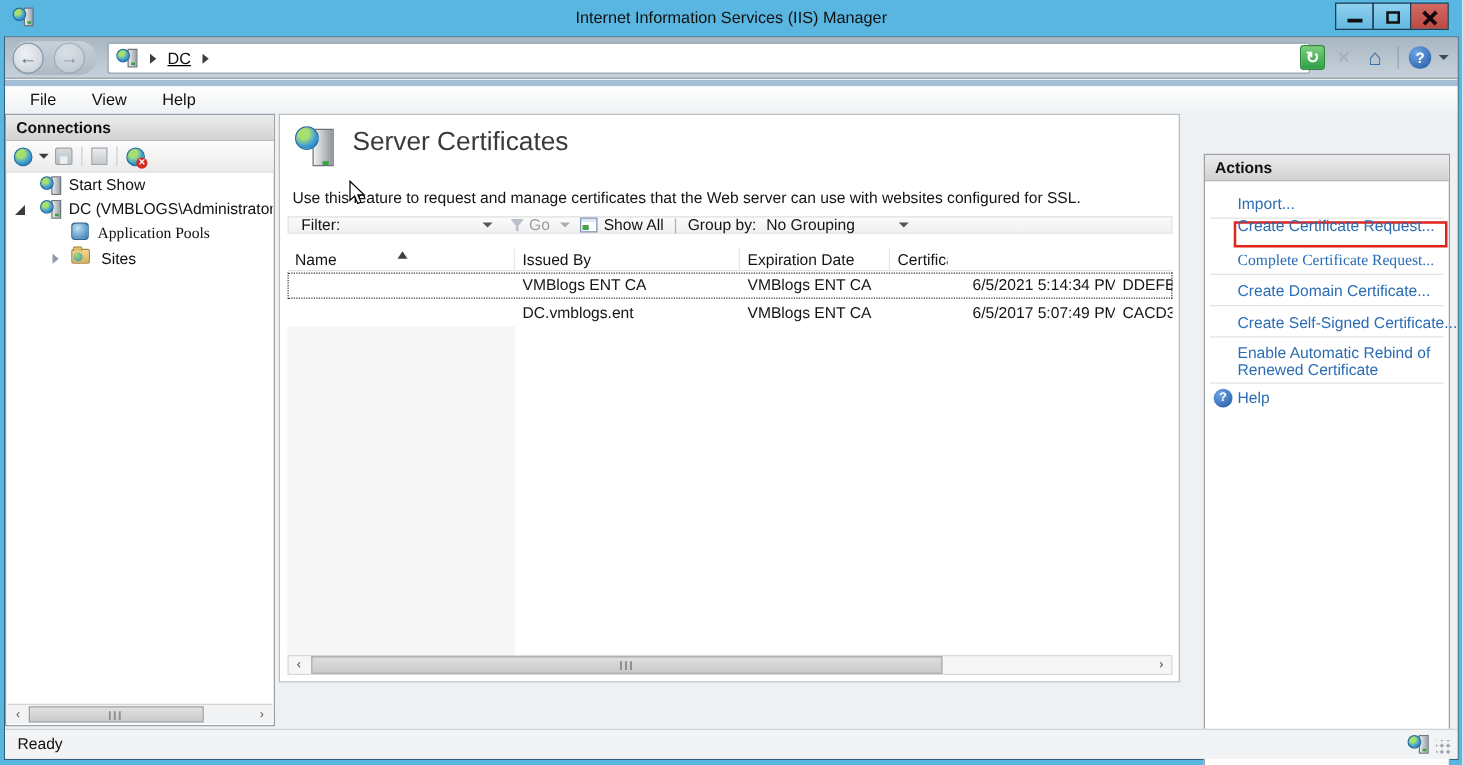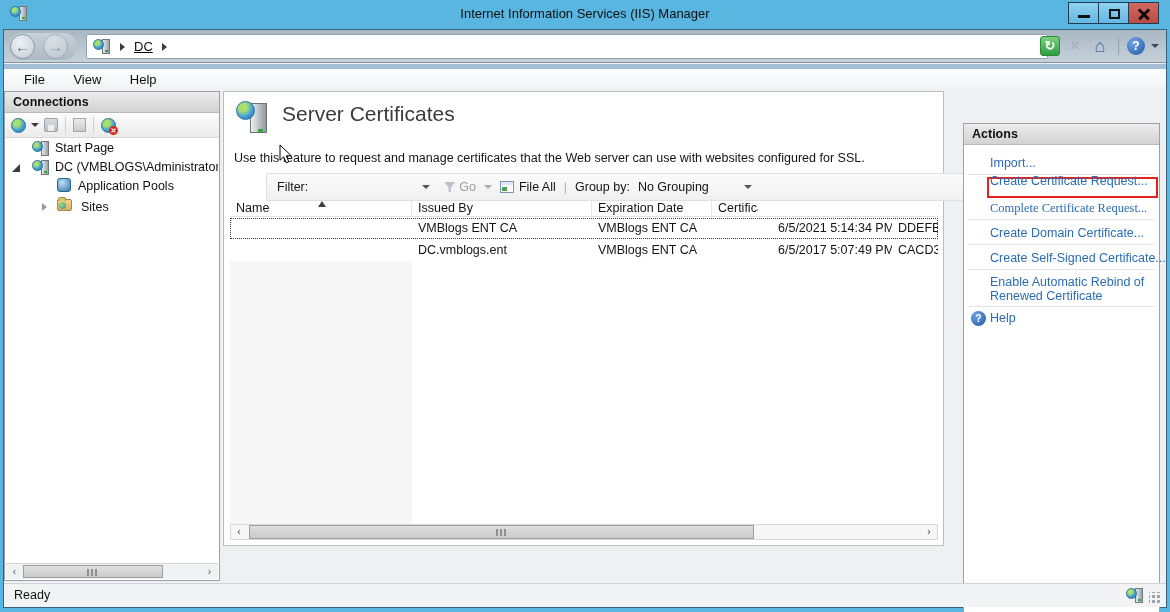--- a/index.html
+++ b/index.html
@@ -89,21 +89,21 @@
     background-image:linear-gradient(90deg,#8f8f8f 2px,transparent 2px); background-size:4px 7px; }
 
   
   .panel-center { left:219px; top:0; width:721px; height:455px; border:1px solid #b9bec3; }
   .feat-icon { position:absolute; left:12px; top:9px; width:34px; height:36px; }
   .feat-icon .tower { position:absolute; right:3px; top:2px; width:17px; height:30px; background:linear-gradient(90deg,#f0f2f3,#8f979e); border:1px solid #6b7379; }
   .feat-icon .dot { position:absolute; right:7px; bottom:5px; width:5px; height:3px; background:#35a33f; }
   .feat-icon .globe { position:absolute; left:0; top:0; width:19px; height:19px; border-radius:50%; background:radial-gradient(circle at 35% 30%,#a8e06f 25%,#3f9fd8 60%,#1f6aa5); border:1px solid #2a6e9e; }
   .feat-title { position:absolute; left:58px; top:10px; font-size:21px; color:#3a3a3a; }
   .feat-desc { position:absolute; left:10px; top:59px; font-size:12.5px; color:#141414; }
-  .filterbar { position:absolute; left:6px; top:81px; width:708px; height:28px; background:linear-gradient(#fbfbfb,#f0f0f0); border:1px solid #e0e0e0; display:flex; align-items:center; font-size:12.5px; color:#141414;margin-left:36px; }
+  .filterbar { position:absolute; left:6px; top:81px; width:708px; height:14px; background:linear-gradient(#fbfbfb,#f0f0f0); border:1px solid #e0e0e0; display:flex; align-items:center; font-size:12.5px; color:#141414; }
   .fb-caret { width:0; height:0; border-top:4px solid #555; border-left:4px solid transparent; border-right:4px solid transparent; margin:0 6px; }
   .fb-funnel { width:11px; height:10px; background:#b9c2cb; clip-path:polygon(0 0,100% 0,60% 55%,60% 100%,40% 100%,40% 55%); margin:0 4px 0 8px; }
   .fb-go { color:#9b9b9b; }
   .fb-caret2 { width:0; height:0; border-top:4px solid #adadad; border-left:4px solid transparent; border-right:4px solid transparent; margin:0 8px; }
   .fb-showall-ico { width:14px; height:12px; border:1px solid #7d94b5; background:linear-gradient(#dfe9f6 3px,#fff 3px); position:relative; margin-right:5px; }
   .fb-showall-ico::after { content:""; position:absolute; left:1px; bottom:1px; width:5px; height:4px; background:#4aa24a; }
   .fb-vsep { color:#b0b0b0; margin:0 8px; }
   .grid-hdr { position:absolute; left:6px; top:107px; width:708px; height:18px; border-bottom:1px solid #e2e2e2; font-size:12.5px; color:#141414; display:flex; }
   .col { padding-left:6px; line-height:18px; border-right:1px solid #e6e6e6; overflow:hidden; white-space:nowrap; }
   .c0{width:182px;} .c1{width:180px;} .c2{width:180px;} .c3{width:120px;} .c4{width:46px; border-right:none;}
@@ -203,34 +203,34 @@
           <div class="ct-globe" style="position:relative;">
               <div class="ct-badge">✕</div>
             </div>
         </div>
         <div class="tree">
           <div class="tree-row">
             <div class="tico iis-mini" style="left:26px;">
                 <div class="tower"></div>
                 <div class="globe"></div>
               </div>
-            <span class="tree-label" style="left:49px;">Start Page</span>
+            <span class="tree-label" style="left:49px;">Start Show</span>
           </div>
           <div class="tree-row">
             <div class="exp-open" style="left:6px;"></div>
             <div class="tico iis-mini" style="left:26px;">
                 <div class="tower"></div>
                 <div class="dot"></div>
                 <div class="globe"></div>
               </div>
             <span class="tree-label" style="left:49px;">DC (VMBLOGS\Administrator)</span>
           </div>
           <div class="tree-row">
             <div class="tico ico-pools" style="left:51px;"></div>
-            <span class="tree-label" style="left:72px;">Application Pools</span>
+            <span class="tree-label" style="left:72px;font-family:Liberation Serif, serif;">Application Pools</span>
           </div>
           <div class="tree-row">
             <div class="exp-closed" style="left:36px;"></div>
             <div class="tico ico-folder" style="left:51px;">
                 <div class="mini-globe"></div>
               </div>
             <span class="tree-label" style="left:75px;">Sites</span>
           </div>
         </div>
         <div class="hscroll">
@@ -252,21 +252,21 @@
         <div class="feat-desc">Use this feature to request and manage certificates that the Web server can use with websites configured for SSL.</div>
 
         <div class="filterbar">
           <span style="margin-left:10px;">Filter:</span>
           <span style="width:108px;"></span>
           <div class="fb-caret"></div>
           <div class="fb-funnel"></div>
           <span class="fb-go">Go</span>
           <div class="fb-caret2"></div>
           <div class="fb-showall-ico"></div>
-          <span>File All</span>
+          <span>Show All</span>
           <span class="fb-vsep">|</span>
           <span>Group by:</span>
           <span style="margin-left:8px; width:100px;">No Grouping</span>
           <div class="fb-caret"></div>
         </div>
 
         <div class="grid-hdr">
           <div class="col c0">Name</div>
           <div class="col c2">Issued By</div>
           <div class="col c3">Expiration Date</div>

